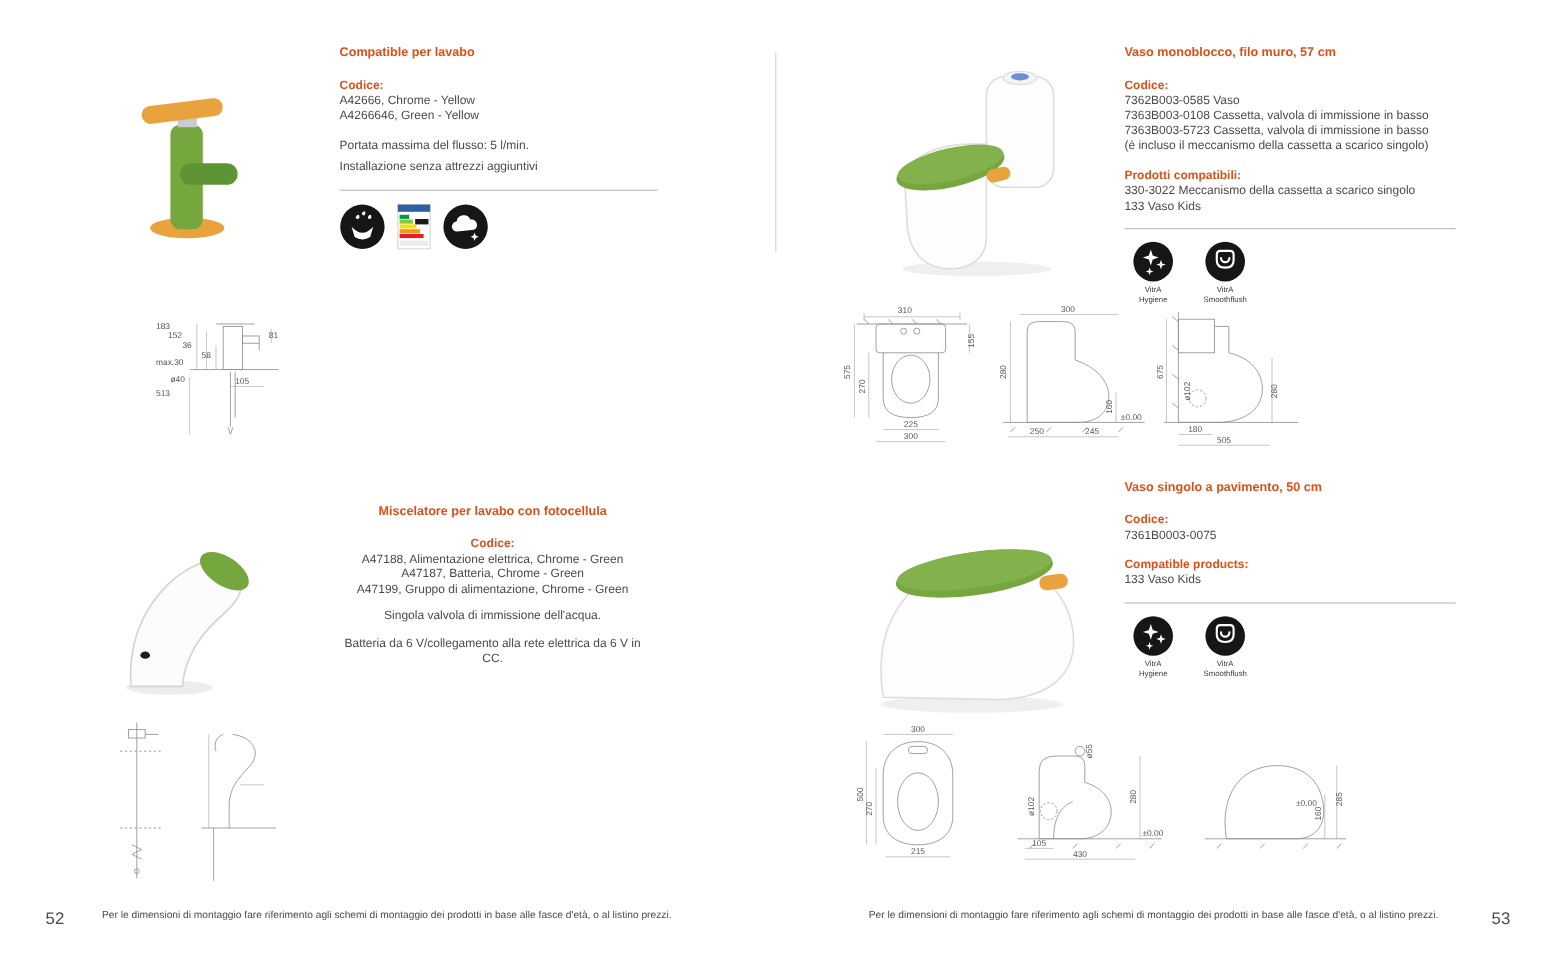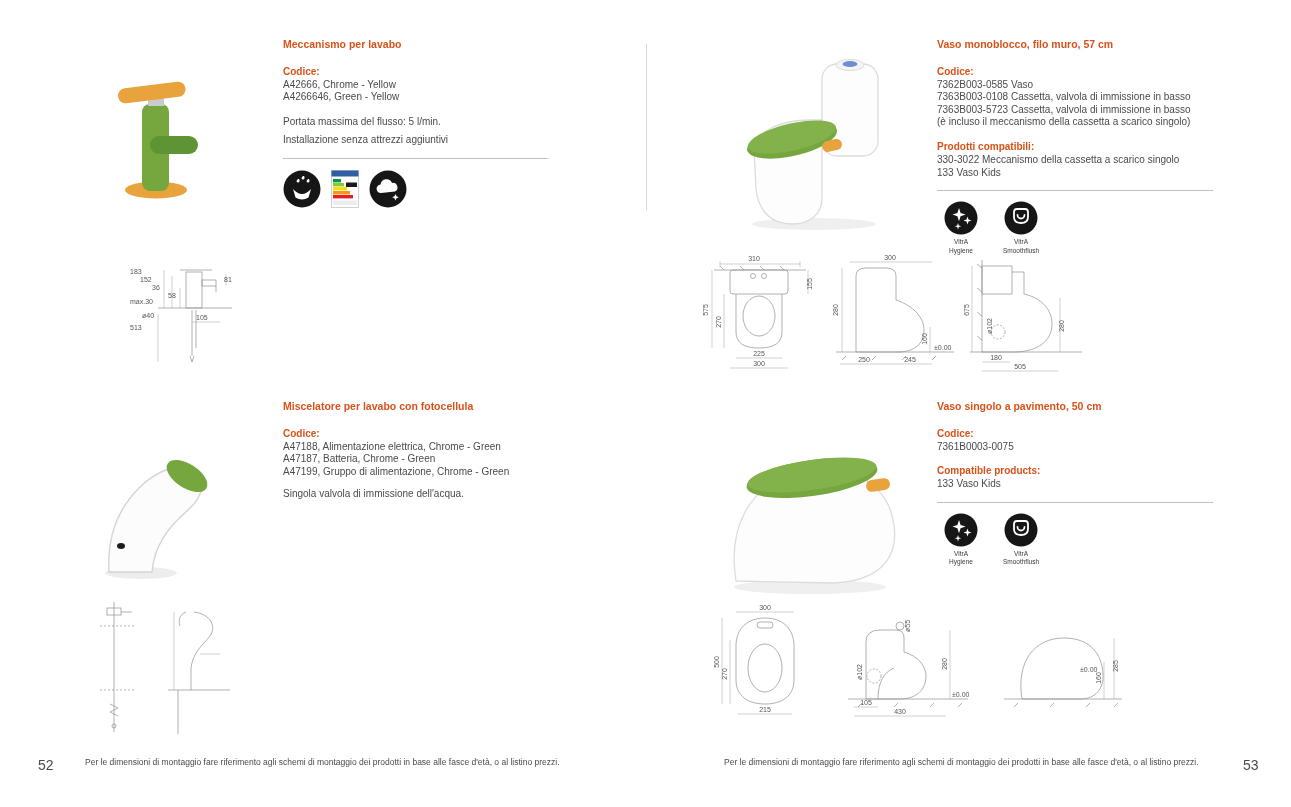--- a/index.html
+++ b/index.html
@@ -31,21 +31,21 @@
     <ellipse cx="64" cy="138" rx="31" ry="8.5" style="fill:var(--orange,#e8a33d)"></ellipse>
     <rect x="50" y="52" width="27" height="87" rx="8" style="fill:var(--green,#76a73f)"></rect>
     <rect x="58" y="84" width="48" height="18" rx="9" fill="#5e9434"></rect>
     <rect x="56" y="45" width="16" height="9" fill="#c8ccd0"></rect>
     <g transform="rotate(-7 60 42)">
         <rect x="26" y="33" width="68" height="15" rx="7.5" style="fill:var(--orange,#e8a33d)"></rect>
       </g>
   </svg>
 
   <div class="abs" style="left:283px;top:38px;width:265px;">
-    <div class="t-title">Meccanismo per lavabo</div>
+    <div class="t-title">Compatible per lavabo</div>
     <div class="t-label">Codice:</div>
     <div class="t-line">A42666, Chrome - Yellow</div>
     <div class="t-line">A4266646, Green - Yellow</div>
     <div class="t-line" style="margin-top:12px">Portata massima del flusso: 5 l/min.</div>
     <div class="t-line" style="margin-top:6px">Installazione senza attrezzi aggiuntivi</div>
     <div class="rule" style="margin-top:11px"></div>
     <div class="iconrow" style="margin-top:11px">
       <svg width="38" height="38" viewBox="0 0 38 38">
         <circle cx="19" cy="19" r="18.5" fill="#161616"></circle>
         <g fill="#fff">
@@ -104,27 +104,28 @@
     <text class="dim" x="2" y="100">513</text>
   </svg>
 
   <svg class="abs" style="left:75px;top:424px" width="170" height="160" viewBox="0 0 170 160">
     <ellipse cx="66" cy="149" rx="36" ry="6" fill="#ededed"></ellipse>
     <path d="M34,148 C32,114 42,86 64,64 C80,48 102,38 117,46 C131,53 130,71 113,86 C92,104 79,123 77,148 Z" fill="#fcfcfc" stroke="#d4d4d4" stroke-width="1.4"></path>
     <ellipse cx="112" cy="52" rx="23" ry="12" style="fill:var(--green,#76a73f)" transform="rotate(33 112 52)"></ellipse>
     <ellipse cx="46" cy="122" rx="4" ry="3" fill="#1d1d1d"></ellipse>
   </svg>
 
-  <div class="abs" style="left:283px;top:400px;width:255px;">
+  <div class="abs" style="left:283px;top:420px;width:255px;text-align:center;">
     <div class="t-title">Miscelatore per lavabo con fotocellula</div>
     <div class="t-label">Codice:</div>
     <div class="t-line">A47188, Alimentazione elettrica, Chrome - Green</div>
     <div class="t-line">A47187, Batteria, Chrome - Green</div>
     <div class="t-line">A47199, Gruppo di alimentazione, Chrome - Green</div>
     <div class="t-line" style="margin-top:10px">Singola valvola di immissione dell'acqua.</div>
+    <div class="t-line" style="margin-top:10px">Batteria da 6 V/collegamento alla rete elettrica da 6 V in CC.</div>
   </div>
 
   <svg class="abs" style="left:90px;top:594px" width="145" height="148" viewBox="0 0 145 148">
     <g class="tech">
       <line x1="24" y1="8" x2="24" y2="138"></line>
       <rect x="17" y="14" width="14" height="7"></rect>
       <line x1="31" y1="18" x2="42" y2="18"></line>
       <line x1="10" y1="32" x2="46" y2="32" stroke-dasharray="2 2"></line>
       <line x1="10" y1="96" x2="46" y2="96" stroke-dasharray="2 2"></line>
       <polyline points="20,110 28,114 20,118 28,122"></polyline>

